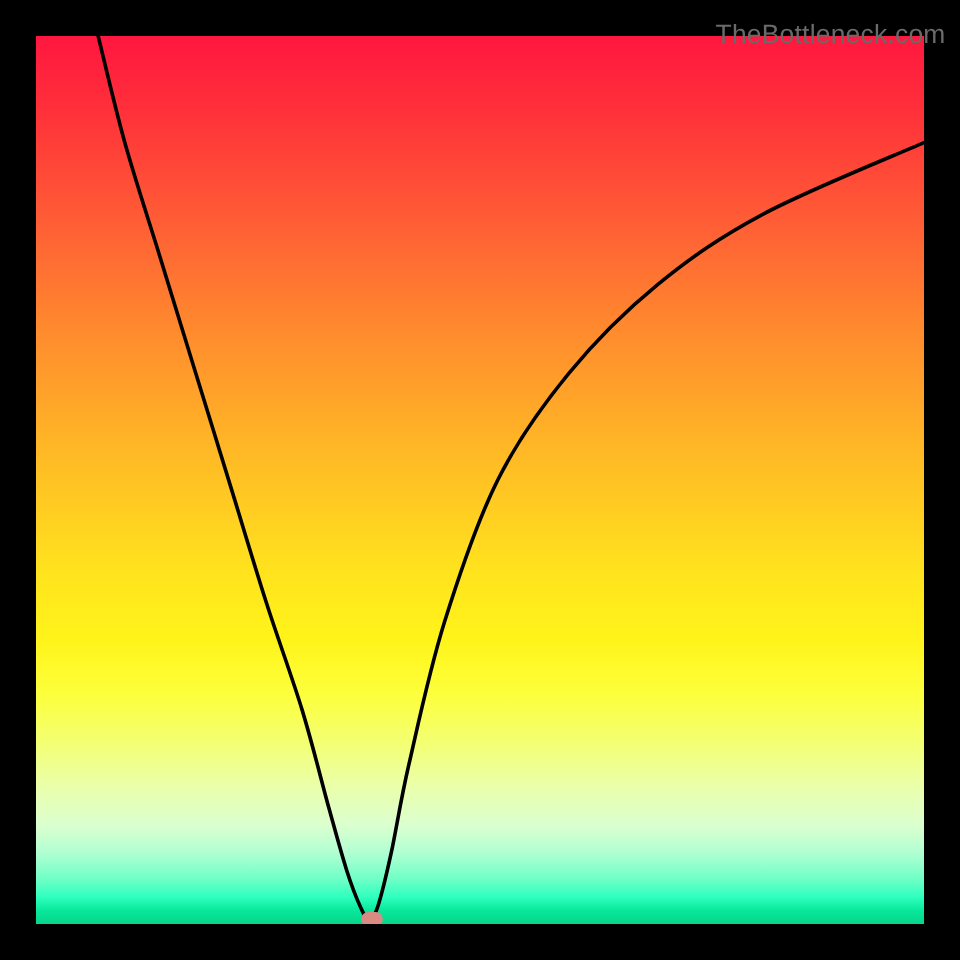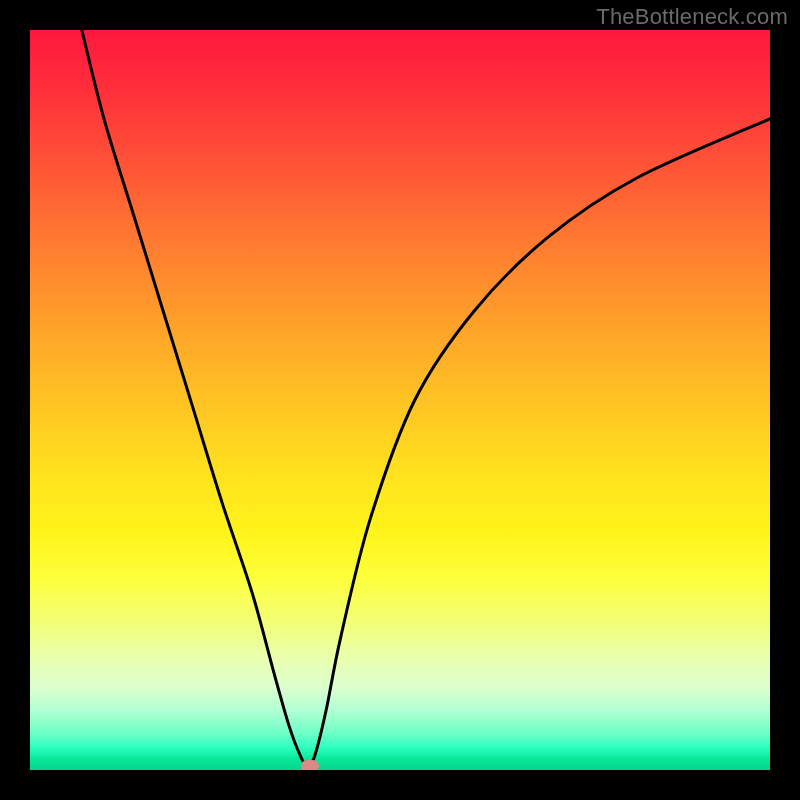--- a/index.html
+++ b/index.html
@@ -5,21 +5,21 @@
   * { margin: 0; padding: 0; box-sizing: border-box; }
   html, body { width: 800px; height: 800px; overflow: hidden; background: #000; }
   .frame {
     position: relative;
     width: 800px;
     height: 800px;
     background: #000;
   }
   .watermark {
     position: absolute;
-    top: 4px;
+    top: 16px;
     right: 12px;
     color: #6a6a6a;
     font-family: Arial, Helvetica, sans-serif;
     font-size: 22px;
     letter-spacing: 0.2px;
     z-index: 10;
     user-select: none;
   }
   .plot-area {
     position: absolute;

